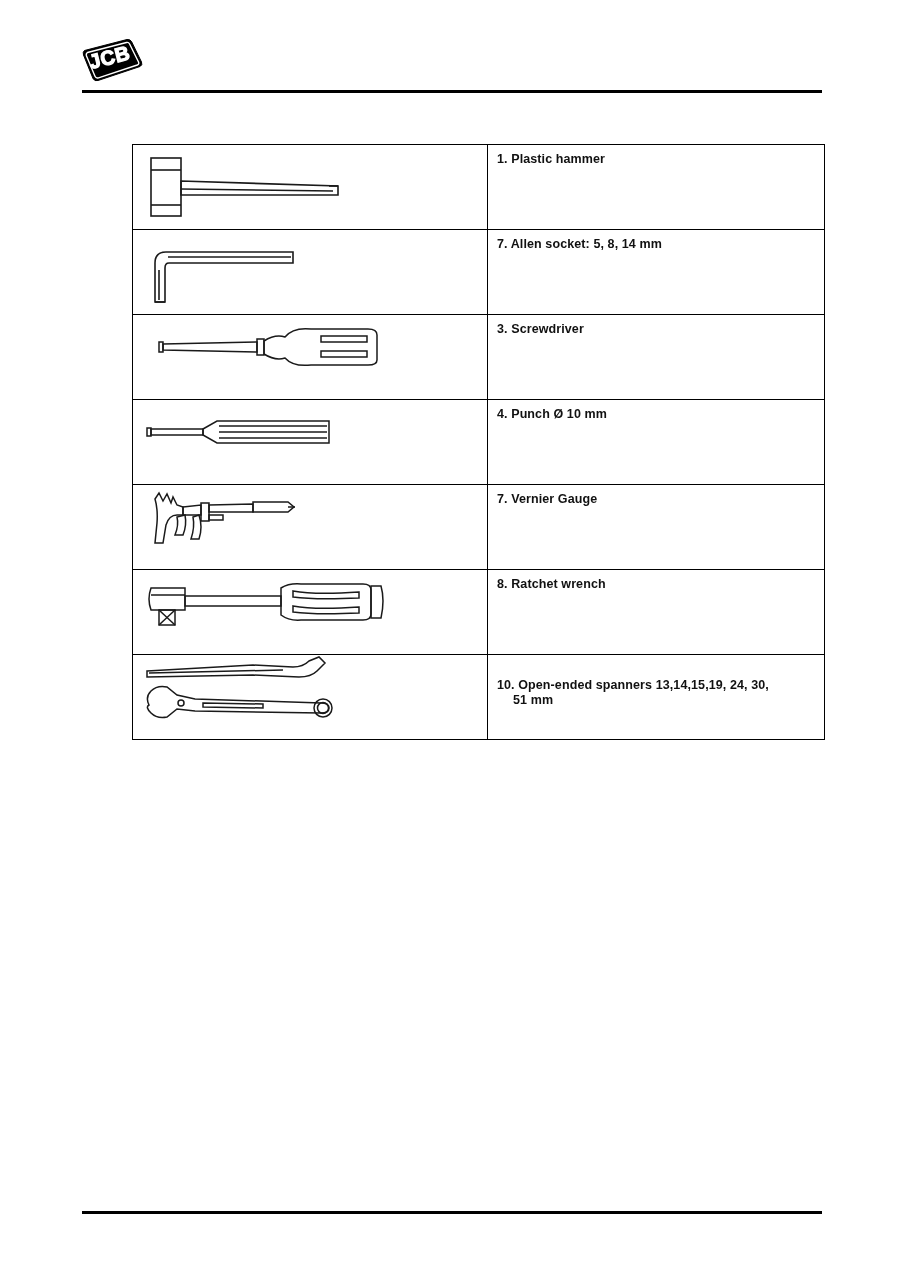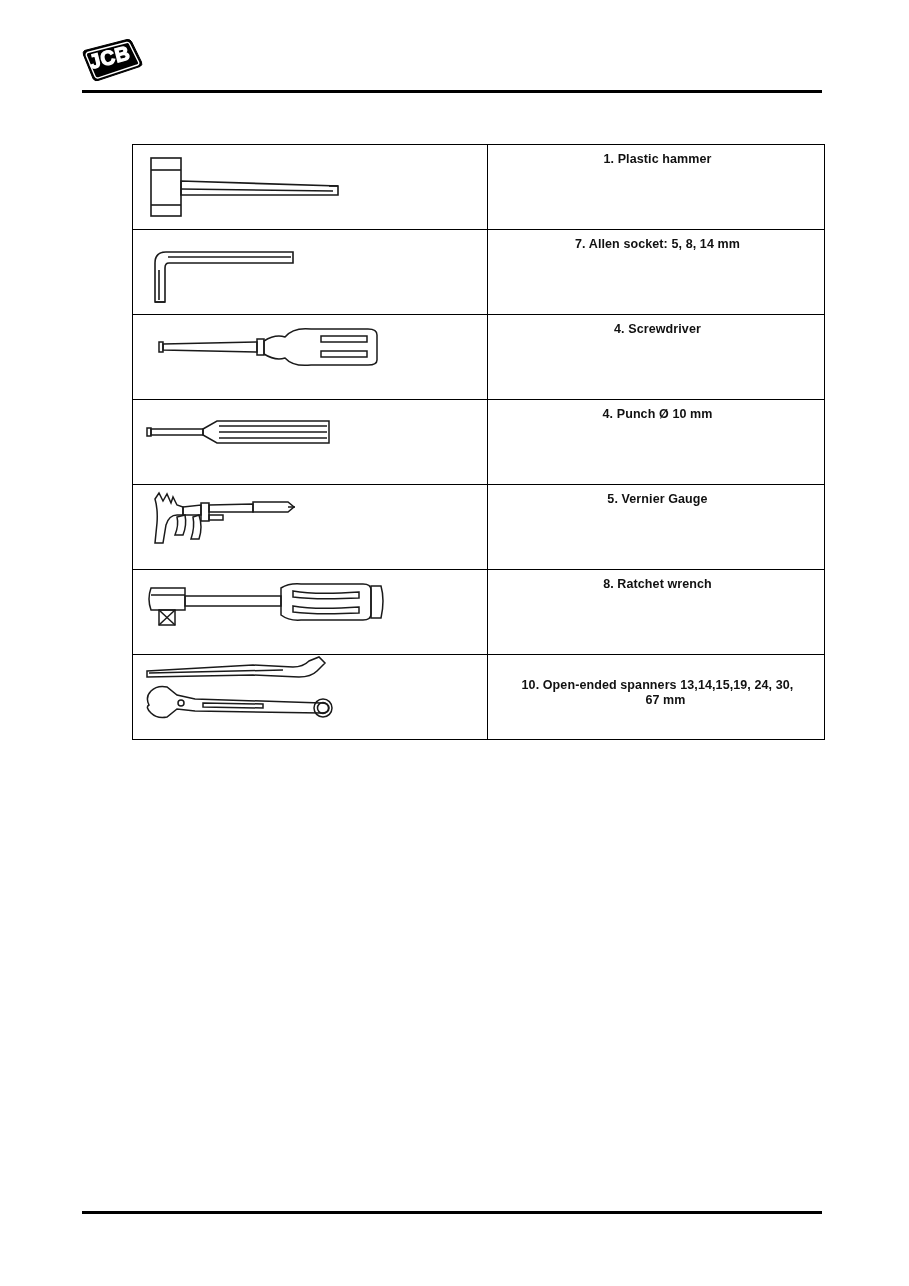--- a/index.html
+++ b/index.html
@@ -35,21 +35,21 @@
     border-collapse:collapse;
     table-layout:fixed;
   }
   .tool-table td{
     border:1px solid #000;
     padding:0;
     vertical-align:top;
     height:84px;
   }
   .col-pic{width:354px;}
-  .col-txt{width:336px;text-align:center;}
+  .col-txt{width:336px;}
 
   .pic-wrap{
     position:relative;
     width:354px;height:84px;
     overflow:hidden;
   }
   .pic-wrap svg{position:absolute;left:0;top:0;display:block;}
 
   .label{
     font-size:12.5px;
@@ -129,21 +129,21 @@
                 <path d="M30 29 L124 27 L124 37 L30 35 Z"></path>
                 <path d="M124 24 L131 24 L131 40 L124 40 Z"></path>
                 <path d="M131 26 Q142 19 152 22 Q160 12 178 14 L235 14 Q244 14 244 20 L244 45 Q244 50 235 50 L178 50 Q160 52 152 43 Q142 46 131 39 Z"></path>
                 <path d="M188 21 L234 21 L234 27 L188 27 Z"></path>
                 <path d="M188 36 L234 36 L234 42 L188 42 Z"></path>
               </g>
             </svg>
           </div>
         </td>
         <td class="col-txt">
-          <div class="label">4. Screwdriver</div>
+          <div class="label">3. Screwdriver</div>
         </td>
       </tr>
 
       <tr>
         <td class="col-pic">
           <div class="pic-wrap">
             <svg width="354" height="84" viewBox="0 0 354 84">
               <g fill="none" stroke="#1a1a1a" stroke-width="1.5">
                 <path d="M14 28 L18 28 L18 36 L14 36 Z"></path>
                 <path d="M18 29 L70 29 L70 35 L18 35 Z"></path>
@@ -174,21 +174,21 @@
                 <path d="M66 30 Q70 42 66 54 L58 54 Q62 42 60 32 Z"></path>
                 <path d="M76 20 L120 19 L120 27 L76 27 Z"></path>
                 <path d="M76 30 L90 30 L90 35 L76 35 Z"></path>
                 <path d="M120 17 L155 17 L161 22 L155 27 L120 27 Z"></path>
                 <line x1="155" y1="22" x2="162" y2="22"></line>
               </g>
             </svg>
           </div>
         </td>
         <td class="col-txt">
-          <div class="label">5. Vernier Gauge</div>
+          <div class="label">7. Vernier Gauge</div>
         </td>
       </tr>
 
       <tr>
         <td class="col-pic">
           <div class="pic-wrap">
             <svg width="354" height="84" viewBox="0 0 354 84">
               <g fill="none" stroke="#1a1a1a" stroke-width="1.5">
                 <path d="M18 18 Q14 29 18 40 L52 40 L52 18 Z"></path>
                 <line x1="18" y1="25" x2="52" y2="25"></line>
@@ -222,21 +222,21 @@
                 <path d="M70 48 L130 49 L130 53 L70 52 Z"></path>
                 <circle cx="190" cy="53" r="9"></circle>
                 <circle cx="190" cy="53" r="5.5"></circle>
               </g>
             </svg>
           </div>
         </td>
         <td class="col-txt">
           <div class="label">
             <span>10. Open-ended spanners 13,14,15,19, 24, 30,</span>
-            <span class="l2">67 mm</span>
+            <span class="l2">51 mm</span>
           </div>
         </td>
       </tr>
 
 
     </tbody>
   </table>
 
   <div class="footer-rule"></div>
 </div>

